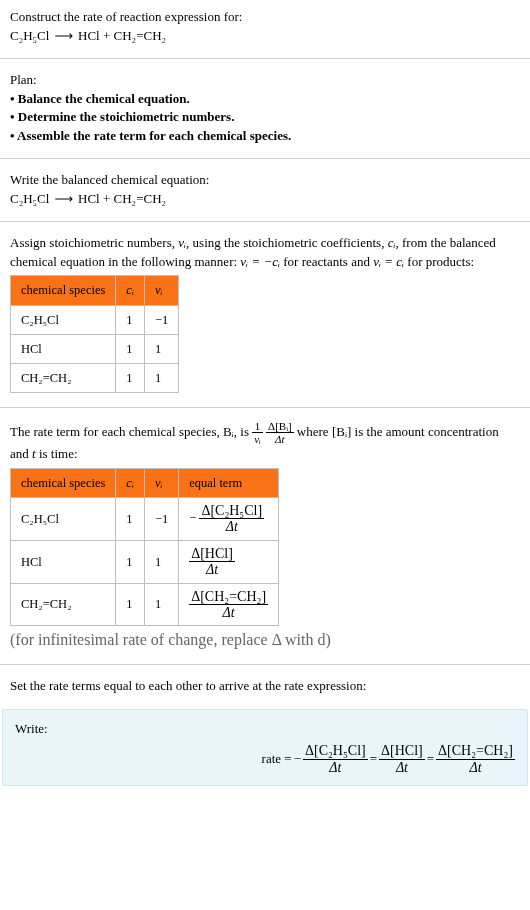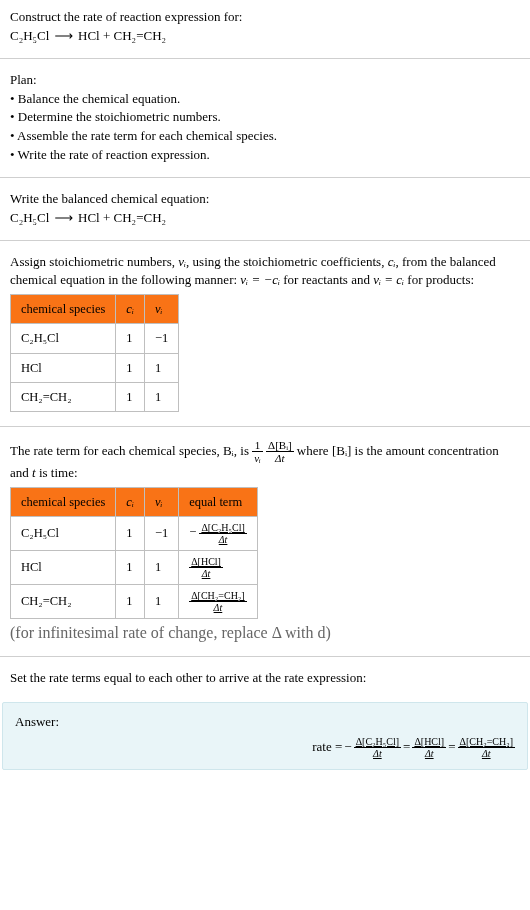--- a/index.html
+++ b/index.html
@@ -28,21 +28,21 @@
     }
     .frac .num {
       display: block;
       padding: 0 2px;
     }
     .frac .den {
       display: block;
       border-top: 1px solid #000;
       padding: 0 2px;
     }
-    .frac-sm { font-size: 10px; text-decoration: underline; }
+    .frac-sm { font-size: 14px; }
     table.chem-table {
       border-collapse: collapse;
       margin: 4px 0 2px 0;
       font-size: 12.5px;
     }
     table.chem-table th, table.chem-table td {
       border: 1px solid #bfbfbf;
       padding: 5px 10px;
       text-align: left;
       vertical-align: middle;
@@ -65,21 +65,21 @@
       margin: 6px 2px 10px 2px;
     }
     .answer-box .title {
       font-size: 13px;
       margin-bottom: 4px;
     }
     .indent { padding-left: 28px; justify-content: flex-end; }
     .assume { font-size: 11px; color: #666; padding-left: 28px; margin-top: 4px; }
     .eq-line { display: flex; align-items: center; flex-wrap: wrap; gap: 2px; }
     .eq-line .sp { margin: 0 3px; }
-    .plan-list { padding-left: 0; }
+    .plan-list { padding-left: 0; font-weight: bold; }
     .plan-list div::before { content: "• "; }
   </style>
 </head>
 <body>
 
 <div class="section">
   <div>Construct the rate of reaction expression for:</div>
   <div class="eq-line">
     <span>C₂H₅Cl</span>
     <span class="sp">⟶</span>
@@ -88,21 +88,20 @@
 </div>
 
 <hr class="sep">
 
 <div class="section">
   <div>Plan:</div>
   <div class="plan-list">
     <div>Balance the chemical equation.</div>
     <div>Determine the stoichiometric numbers.</div>
     <div>Assemble the rate term for each chemical species.</div>
-    <div>Write the rate of reaction expression.</div>
   </div>
 </div>
 
 <hr class="sep">
 
 <div class="section">
   <div>Write the balanced chemical equation:</div>
   <div class="eq-line">
     <span>C₂H₅Cl</span>
     <span class="sp">⟶</span>
@@ -205,21 +204,21 @@
   <div class="footnote">(for infinitesimal rate of change, replace Δ with d)</div>
 </div>
 
 <hr class="sep">
 
 <div class="section">
   <div>Set the rate terms equal to each other to arrive at the rate expression:</div>
 </div>
 
 <div class="answer-box">
-  <div class="title">Answer:</div>
+  <div class="title">Write:</div>
   <div class="indent eq-line">
     <span>rate = </span>
     <span>−</span>
     <span class="frac frac-sm">
       <span class="num">Δ[C₂H₅Cl]</span>
       <span class="den"><i>Δt</i></span>
     </span>
     <span> = </span>
     <span class="frac frac-sm">
       <span class="num">Δ[HCl]</span>

